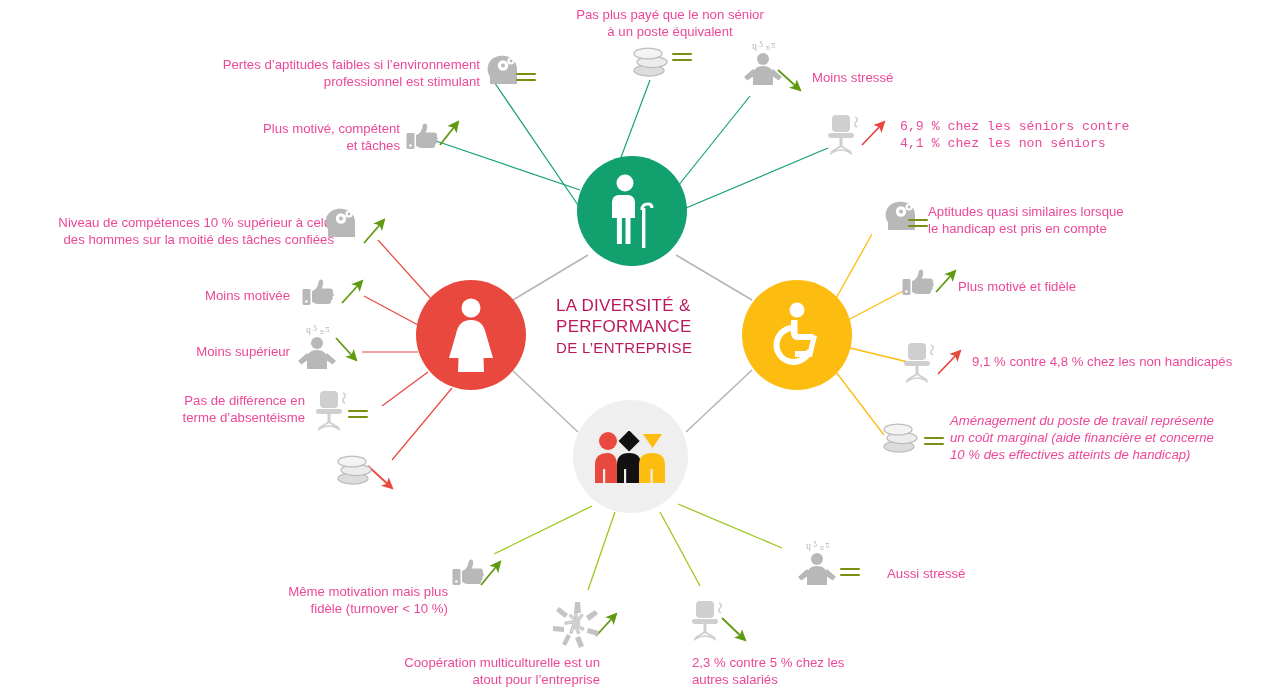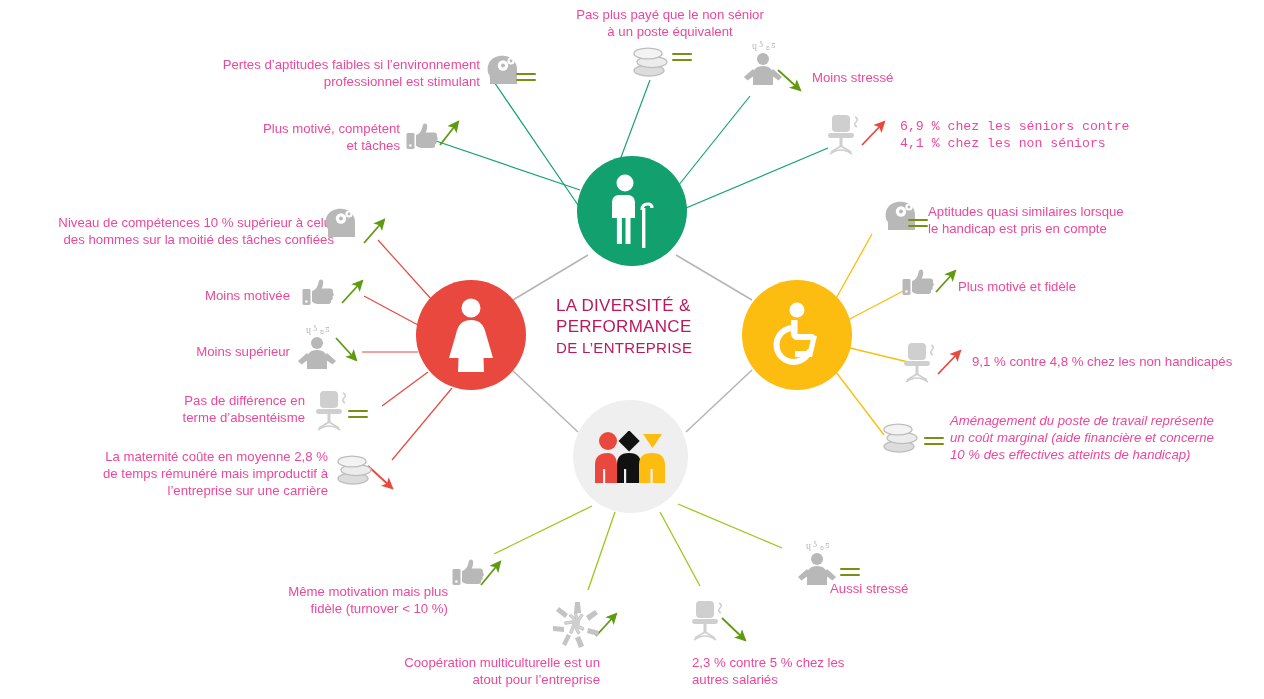--- a/index.html
+++ b/index.html
@@ -319,23 +319,20 @@
       <path d="M6 42 q11 -8 22 0" fill="none" stroke="#cfcfcf" stroke-width="1.6"></path>
       <path d="M17 34 l-10 6 M17 34 l10 6" stroke="#cfcfcf" stroke-width="1.8" fill="none"></path>
       <path d="M31 5 q4 2 1 5 q-3 3 1 5" fill="none" stroke="#cfcfcf" stroke-width="1.6"></path>
     </svg>
   </div>
   <div class="eq" style="left:348px; top:410px;">
       <i></i>
       <i></i>
     </div>
 
-  <div class="node-text ta-right" style="left:48px; top:448px; width:280px;">La maternité coûte en moyenne  2,8 %
-de temps rémunéré mais improductif  à
-l’entreprise sur une carrière</div>
   <div class="node-icon" style="left:334px; top:452px;">
     <svg width="40" height="34" viewBox="0 0 40 34">
       <ellipse cx="19" cy="26.5" rx="15" ry="5.6" fill="#dcdcdc" stroke="#bdbdbd" stroke-width="1.3"></ellipse>
       <ellipse cx="22" cy="18" rx="15" ry="5.6" fill="#ececec" stroke="#bdbdbd" stroke-width="1.3"></ellipse>
       <ellipse cx="18" cy="9.5" rx="14" ry="5.4" fill="#f3f3f3" stroke="#bdbdbd" stroke-width="1.3"></ellipse>
     </svg>
   </div>
 
   <div class="node-text ta-left" style="left:928px; top:203px; width:300px;">Aptitudes  quasi similaires lorsque
 le handicap est pris en compte</div>
@@ -431,21 +428,21 @@
     <svg width="42" height="44" viewBox="0 0 42 44">
       <rect x="8" y="3" width="18" height="17" rx="4" fill="#cfcfcf"></rect>
       <rect x="4" y="21" width="26" height="5" rx="2.4" fill="#cfcfcf"></rect>
       <rect x="15.5" y="26" width="3" height="9" fill="#cfcfcf"></rect>
       <path d="M6 42 q11 -8 22 0" fill="none" stroke="#cfcfcf" stroke-width="1.6"></path>
       <path d="M17 34 l-10 6 M17 34 l10 6" stroke="#cfcfcf" stroke-width="1.8" fill="none"></path>
       <path d="M31 5 q4 2 1 5 q-3 3 1 5" fill="none" stroke="#cfcfcf" stroke-width="1.6"></path>
     </svg>
   </div>
 
-  <div class="node-text ta-left" style="left:830px; top:565px; width:200px;margin-top:15px;">Aussi stressé</div>
+  <div class="node-text ta-left" style="left:887px; top:565px; width:200px;">Aussi stressé</div>
   <div class="node-icon" style="left:794px; top:538px;">
     <svg width="46" height="48" viewBox="0 0 46 48">
       <text x="12" y="11" font-size="10" fill="#b8b8b8" font-family="Liberation Serif, serif">ɥ</text>
       <text x="19" y="9" font-size="9" fill="#b8b8b8" font-family="Liberation Serif, serif">ʖ</text>
       <text x="26" y="12" font-size="9" fill="#b8b8b8" font-family="Liberation Serif, serif">ʚ</text>
       <text x="31" y="10" font-size="10" fill="#b8b8b8" font-family="Liberation Serif, serif">ƽ</text>
       <circle cx="23" cy="21" r="6" fill="#b8b8b8"></circle>
       <path d="M23 28 c-7 0 -10 4 -10 9 v10 h20 v-10 c0 -5 -3 -9 -10 -9 z" fill="#b8b8b8"></path>
       <path d="M13 31 l-9 8 l3.5 3.5 l9 -6.5 z" fill="#b8b8b8"></path>
       <path d="M33 31 l9 8 l-3.5 3.5 l-9 -6.5 z" fill="#b8b8b8"></path>

